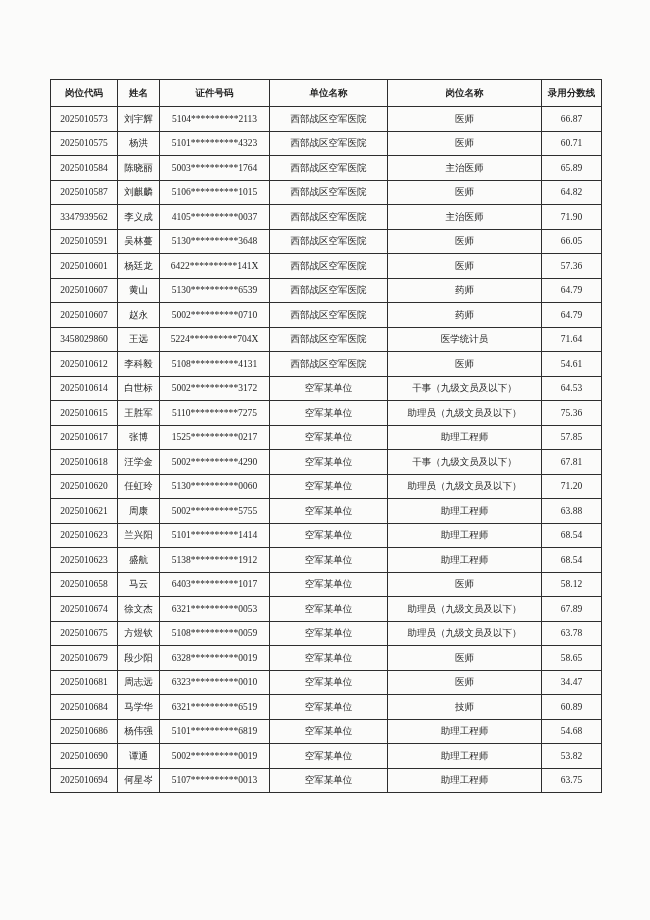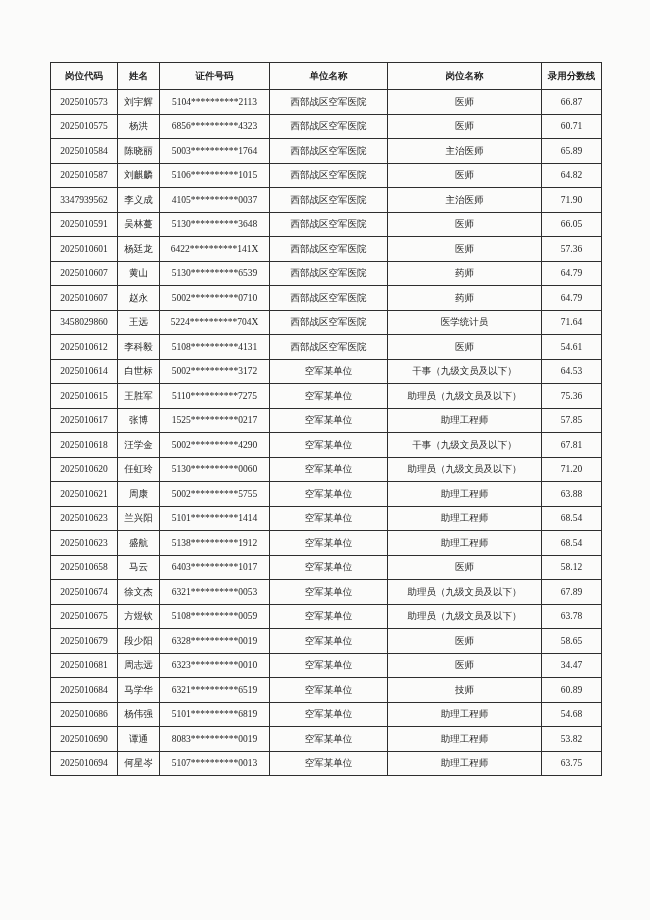--- a/index.html
+++ b/index.html
@@ -13,21 +13,21 @@
   .page {
     position: relative;
     width: 650px;
     height: 920px;
     background: #fbfbfa;
     overflow: hidden;
   }
   table.score-table {
     position: absolute;
     left: 50px;
-    top: 62px;
+    top: 79px;
     width: 551px;
     border-collapse: collapse;
     table-layout: fixed;
   }
   .score-table th,
   .score-table td {
     border: 1px solid #2e2e2e;
     text-align: center;
     vertical-align: middle;
     padding: 0 1px;
@@ -80,21 +80,21 @@
           <td>2025010573</td>
           <td>刘宇辉</td>
           <td>5104**********2113</td>
           <td>西部战区空军医院</td>
           <td>医师</td>
           <td>66.87</td>
         </tr>
         <tr>
           <td>2025010575</td>
           <td>杨洪</td>
-          <td>6856**********4323</td>
+          <td>5101**********4323</td>
           <td>西部战区空军医院</td>
           <td>医师</td>
           <td>60.71</td>
         </tr>
         <tr>
           <td>2025010584</td>
           <td>陈晓丽</td>
           <td>5003**********1764</td>
           <td>西部战区空军医院</td>
           <td>主治医师</td>
@@ -280,21 +280,21 @@
           <td>2025010686</td>
           <td>杨伟强</td>
           <td>5101**********6819</td>
           <td>空军某单位</td>
           <td>助理工程师</td>
           <td>54.68</td>
         </tr>
         <tr>
           <td>2025010690</td>
           <td>谭通</td>
-          <td>8083**********0019</td>
+          <td>5002**********0019</td>
           <td>空军某单位</td>
           <td>助理工程师</td>
           <td>53.82</td>
         </tr>
         <tr>
           <td>2025010694</td>
           <td>何星岑</td>
           <td>5107**********0013</td>
           <td>空军某单位</td>
           <td>助理工程师</td>

